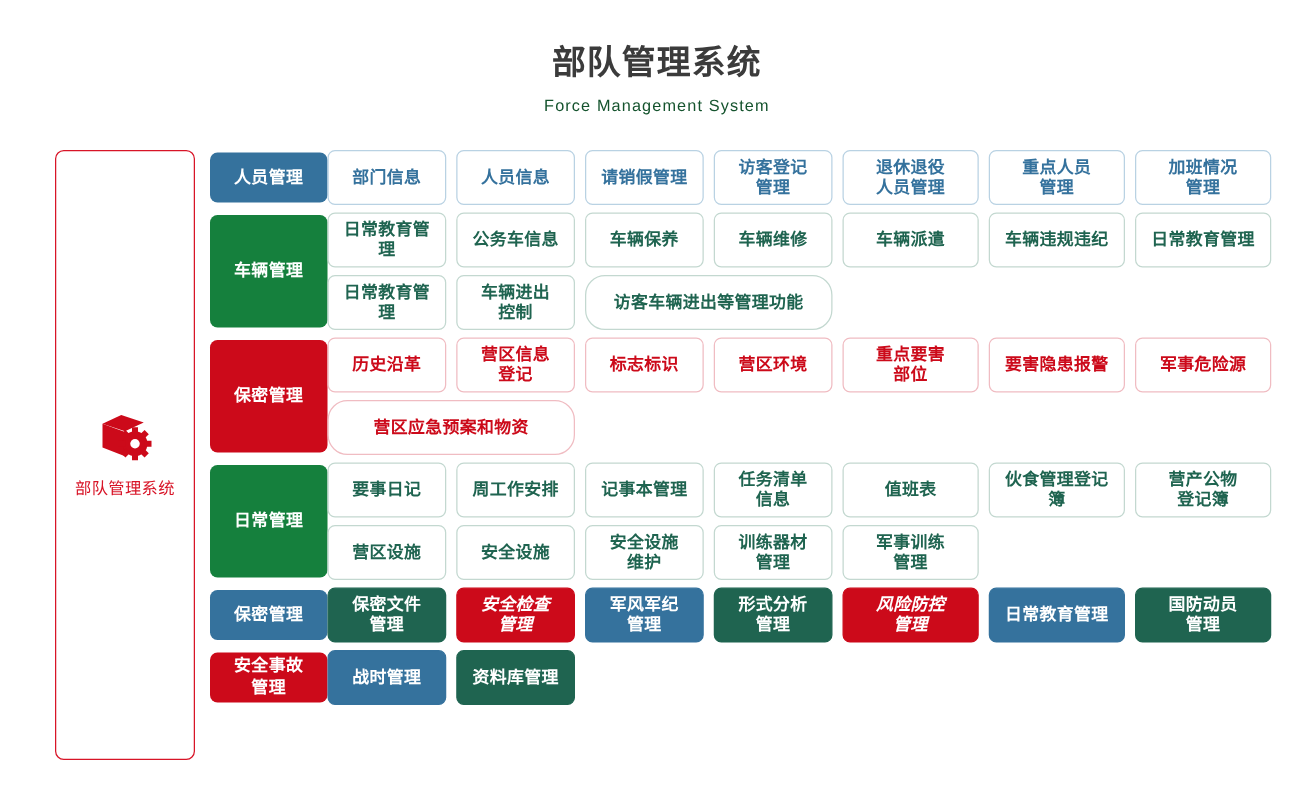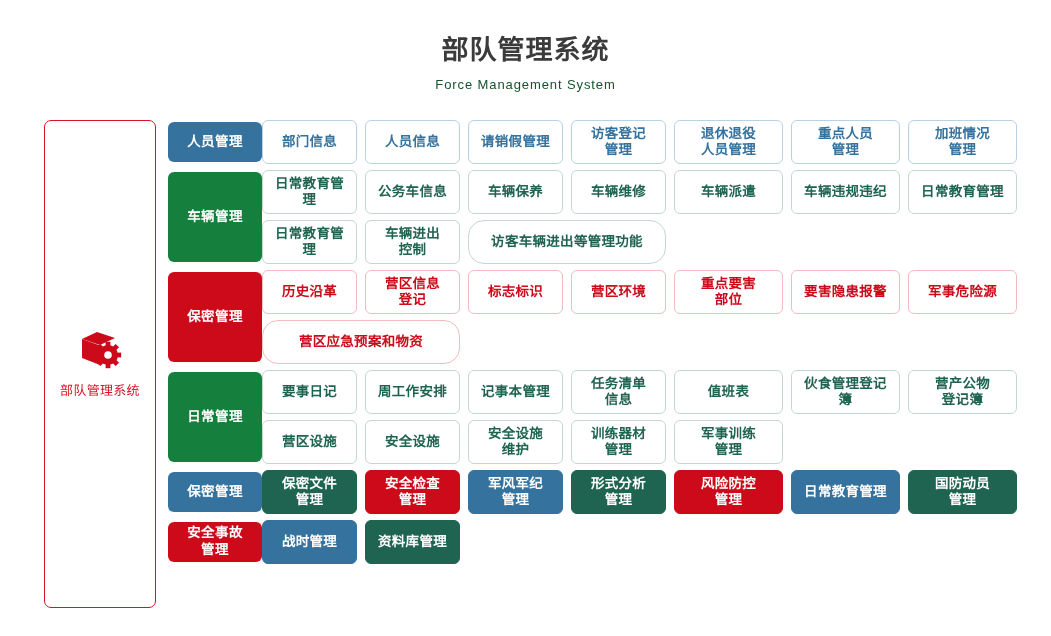--- a/index.html
+++ b/index.html
@@ -140,21 +140,21 @@
   .btn.w-wide { width: 109px; min-width: 109px; }
 
   
   .btn.o-blue  { border: 1.4px solid #b9d2e3; color: #35729d; }
   .btn.o-green { border: 1.4px solid #c3d8d0; color: #1f6450; }
   .btn.o-red   { border: 1.4px solid #f0bcc2; color: #cc0a1a; }
 
   
   .btn.s-blue  { background: #35729d; color: #fff; border: 1.4px solid #35729d; }
   .btn.s-green { background: #1f6450; color: #fff; border: 1.4px solid #1f6450; }
-  .btn.s-red   { background: #cc0a1a; color: #fff; border: 1.4px solid #cc0a1a; }
+  .btn.s-red   { background: #cc0a1a; color: #fff; border: 1.4px solid #cc0a1a; font-style: italic; }
 </style>
 </head>
 <body>
 
 <div class="header">
   <div class="header-title">部队管理系统</div>
   <div class="header-subtitle">Force Management System</div>
 </div>
 
 <div class="board">

